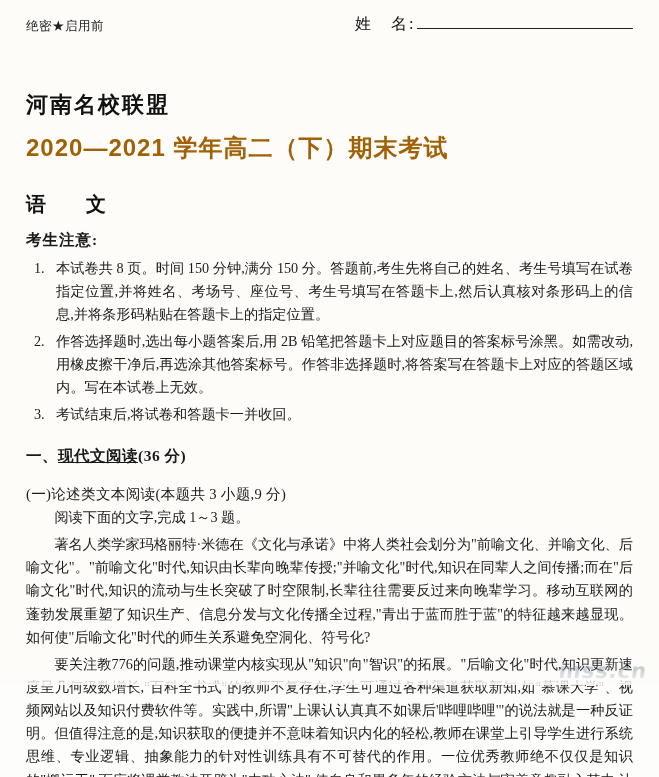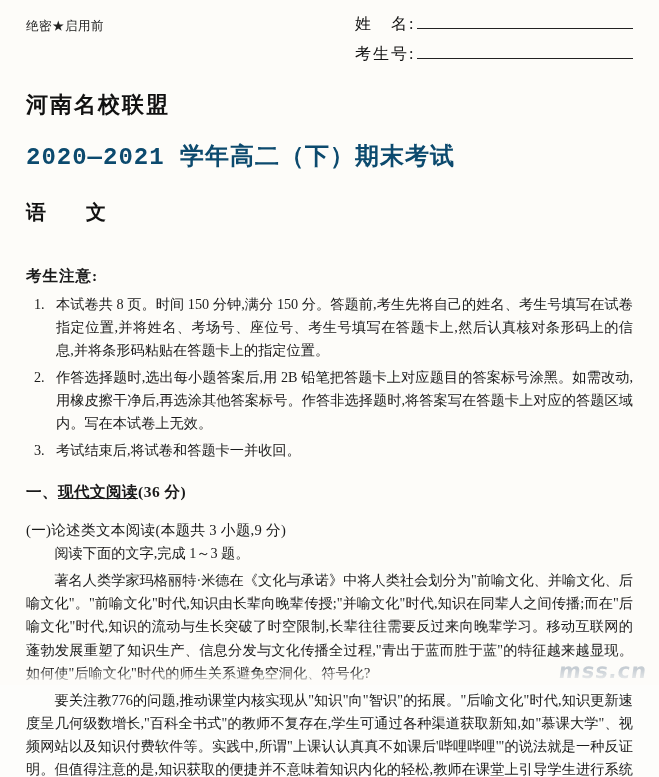--- a/index.html
+++ b/index.html
@@ -68,37 +68,37 @@
     font-size: 22px;
     font-weight: bold;
     letter-spacing: 2px;
     color: #111;
     font-family: "DejaVu Serif", serif;
   }
   .title-sub {
     font-size: 24px;
     font-weight: bold;
     letter-spacing: 1px;
-    margin-top: 20px;
-    color: #0c4a6e;
-    font-family: Liberation Mono, monospace;
+    margin-top: 12px;
+    color: #a16207;
+    font-family: Liberation Sans, sans-serif;
   }
   .title-subject {
     font-size: 20px;
     font-weight: bold;
     letter-spacing: 10px;
     margin-top: 27px;
     color: #111;
     font-family: "DejaVu Serif", serif;
   }
   
   .notice-title {
     font-size: 15.5px;
     font-weight: bold;
-    margin-top: 40px;
+    margin-top: 12px;
     letter-spacing: 1px;
   }
   .notice-list {
     margin: 6px 0 0 0;
     padding: 0;
     list-style: none;
   }
   .notice-item {
     font-size: 14.2px;
     line-height: 1.62;
@@ -165,24 +165,20 @@
 </head>
 <body>
 
 <div class="page">
 
   <div class="header-row">
     <div class="secret-label">绝密★启用前</div>
     <div class="id-block">
       <div class="id-line">
         <span class="id-label">姓　名:</span>
-        <span class="id-rule"></span>
-      </div>
-      <div class="id-line">
-        <span class="id-label">考生号:</span>
         <span class="id-rule"></span>
       </div>
     </div>
   </div>
 
   <div class="title-wrap">
     <div class="title-main">河南名校联盟</div>
     <div class="title-sub">2020—2021 学年高二（下）期末考试</div>
     <div class="title-subject">语　文</div>
   </div>

